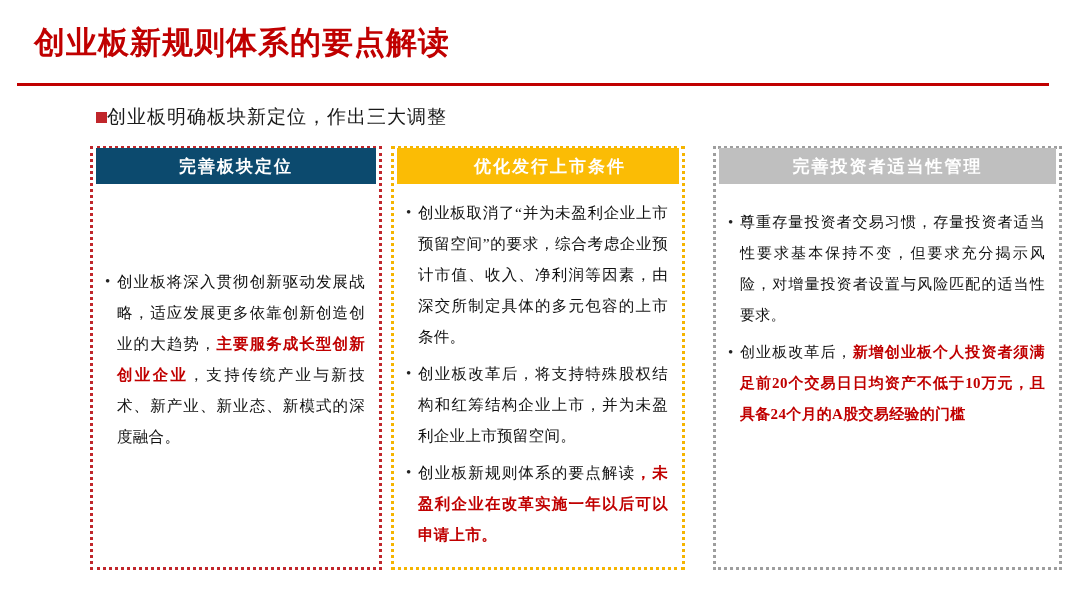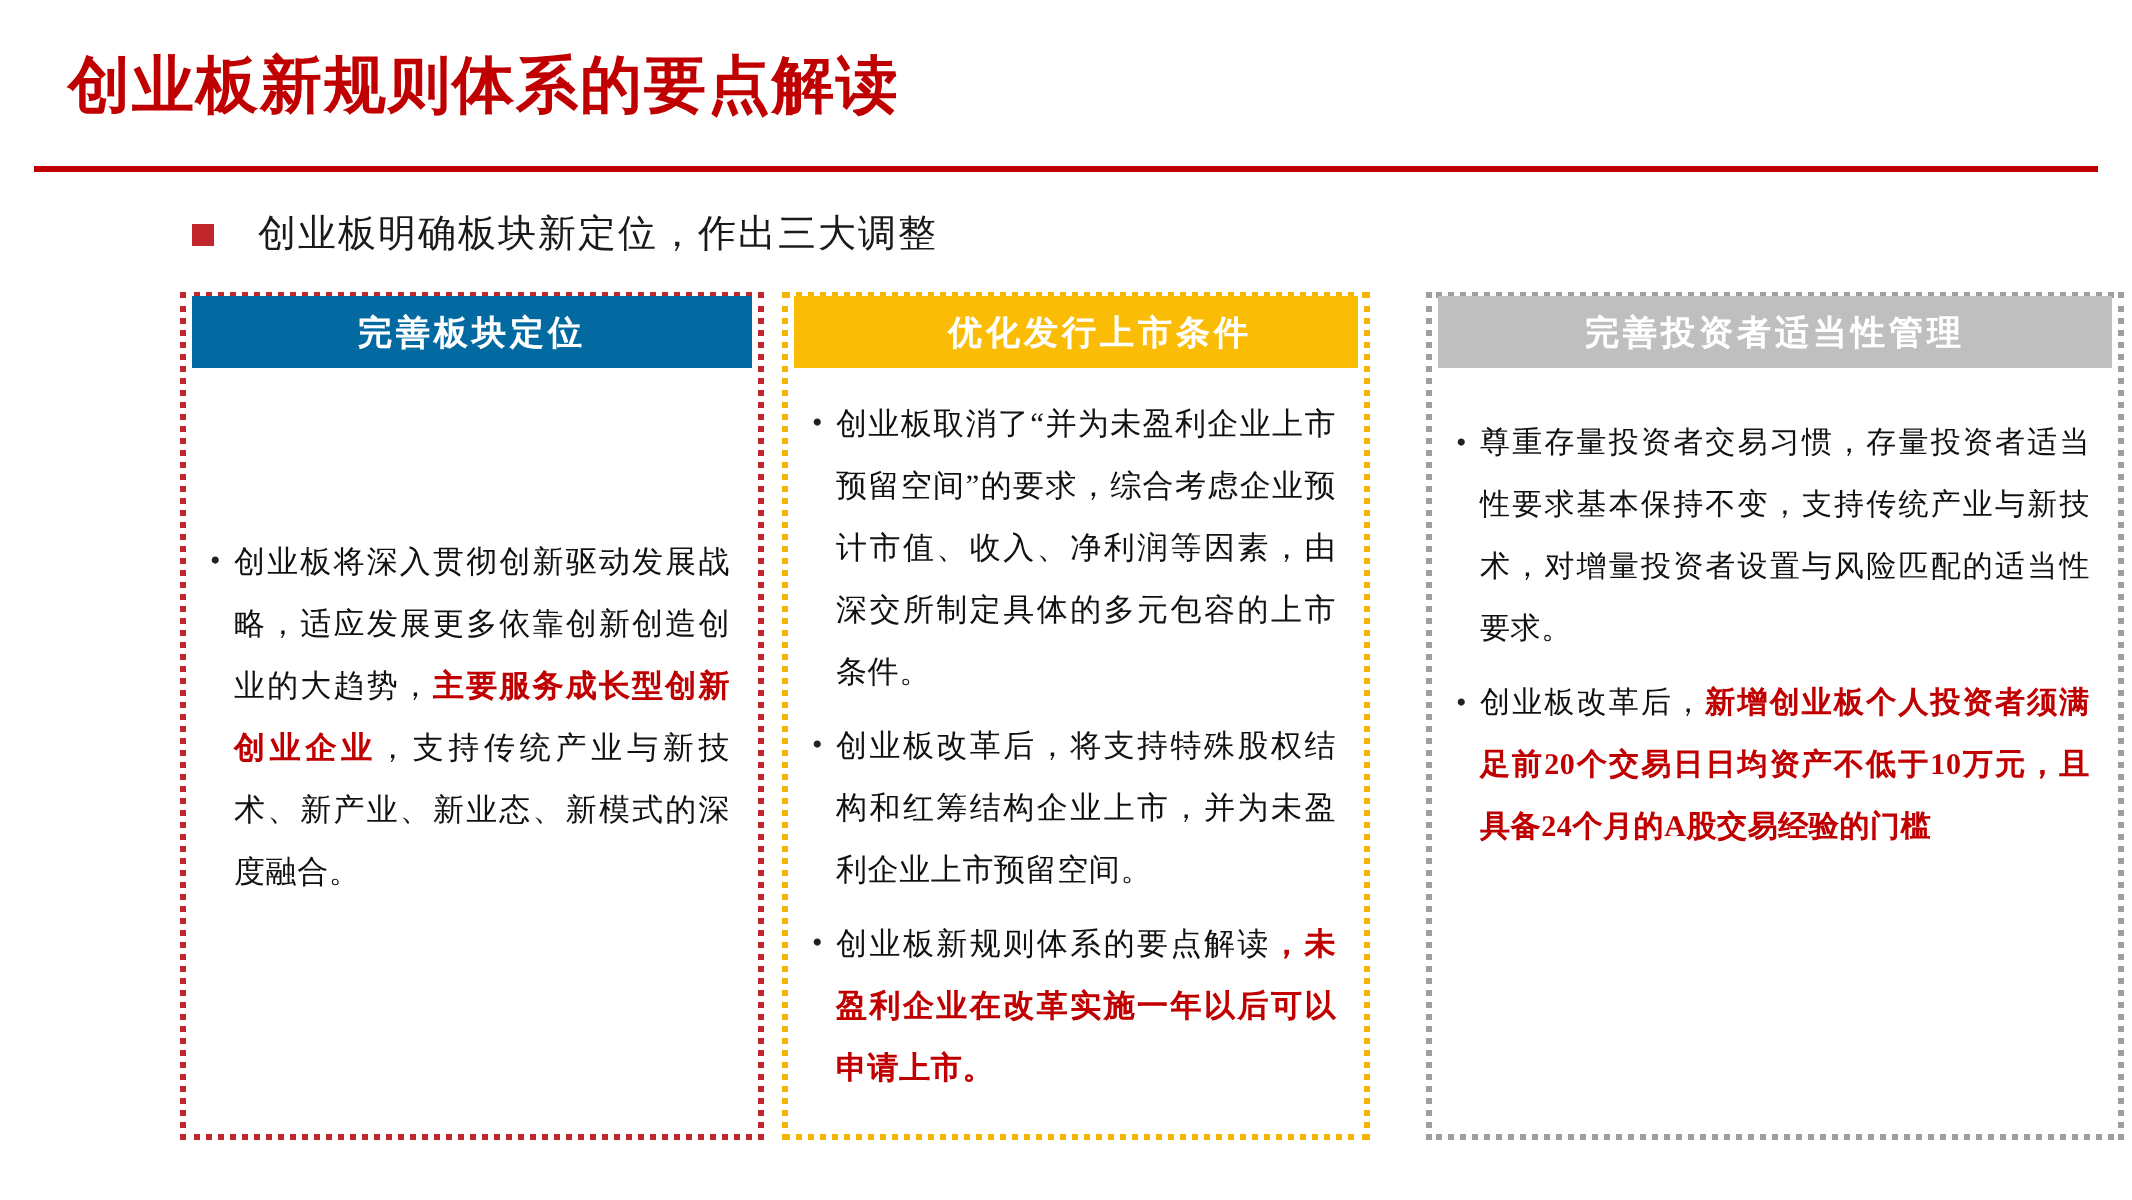--- a/index.html
+++ b/index.html
@@ -36,21 +36,20 @@
     background: #C00000;
   }
 
   
   .subhead {
     position: absolute;
     left: 96px;
     top: 104px;
     display: flex;
     align-items: center;
-    gap: 22px;
   }
   .subhead-marker {
     width: 11px;
     height: 11px;
     background: #C0262B;
     flex: 0 0 auto;
   }
   .subhead-text {
     font-family: "Liberation Serif", "DejaVu Serif", serif;
     font-size: 19px;
@@ -152,21 +151,21 @@
 <div class="title-rule" style="background: rgb(192, 0, 0);"></div>
 
 <div class="subhead">
   <span class="subhead-marker"></span>
   <span class="subhead-text">创业板明确板块新定位，作出三大调整</span>
 </div>
 
 <div class="columns">
 
   <div class="col c1" style="border-color: rgb(192, 38, 43);">
-    <div class="col-header" style="background: #0369a1;">完善板块定位</div>
+    <div class="col-header" style="background: #0c4a6e;">完善板块定位</div>
     <div class="col-body">
       <div class="bullet">
         <span class="bullet-dot">•</span>
         <span class="bullet-body"><span>创业板将深入贯彻创新驱动发展战略，适应发展更多依靠创新创造创业的大趋势，</span><span class="hl">主要服务成长型创新创业企业</span><span>，支持传统产业与新技术、新产业、新业态、新模式的深度融合。</span></span>
       </div>
     </div>
   </div>
 
   <div class="col c2" style="border-color: rgb(245, 180, 0);">
     <div class="col-header" style="background: rgb(251, 188, 5);">优化发行上市条件</div>
@@ -184,21 +183,21 @@
         <span class="bullet-body"><span>创业板新规则体系的要点解读</span><span class="hl">，未盈利企业在改革实施一年以后可以申请上市。</span></span>
       </div>
     </div>
   </div>
 
   <div class="col c3" style="border-color: rgb(158, 158, 158);">
     <div class="col-header" style="background: rgb(191, 191, 191);">完善投资者适当性管理</div>
     <div class="col-body">
       <div class="bullet">
         <span class="bullet-dot">•</span>
-        <span class="bullet-body"><span>尊重存量投资者交易习惯，存量投资者适当性要求基本保持不变，支持传统产业与新技术，对增量投资者设置与风险匹配的适当性要求。</span></span>
+        <span class="bullet-body"><span>尊重存量投资者交易习惯，存量投资者适当性要求基本保持不变，但要求充分揭示风险，对增量投资者设置与风险匹配的适当性要求。</span></span>
       </div>
       <div class="bullet">
         <span class="bullet-dot">•</span>
         <span class="bullet-body"><span>创业板改革后，</span><span class="hl">新增创业板个人投资者须满足前20个交易日日均资产不低于10万元，且具备24个月的A股交易经验的门槛</span></span>
       </div>
     </div>
   </div>
 
 </div>
 

